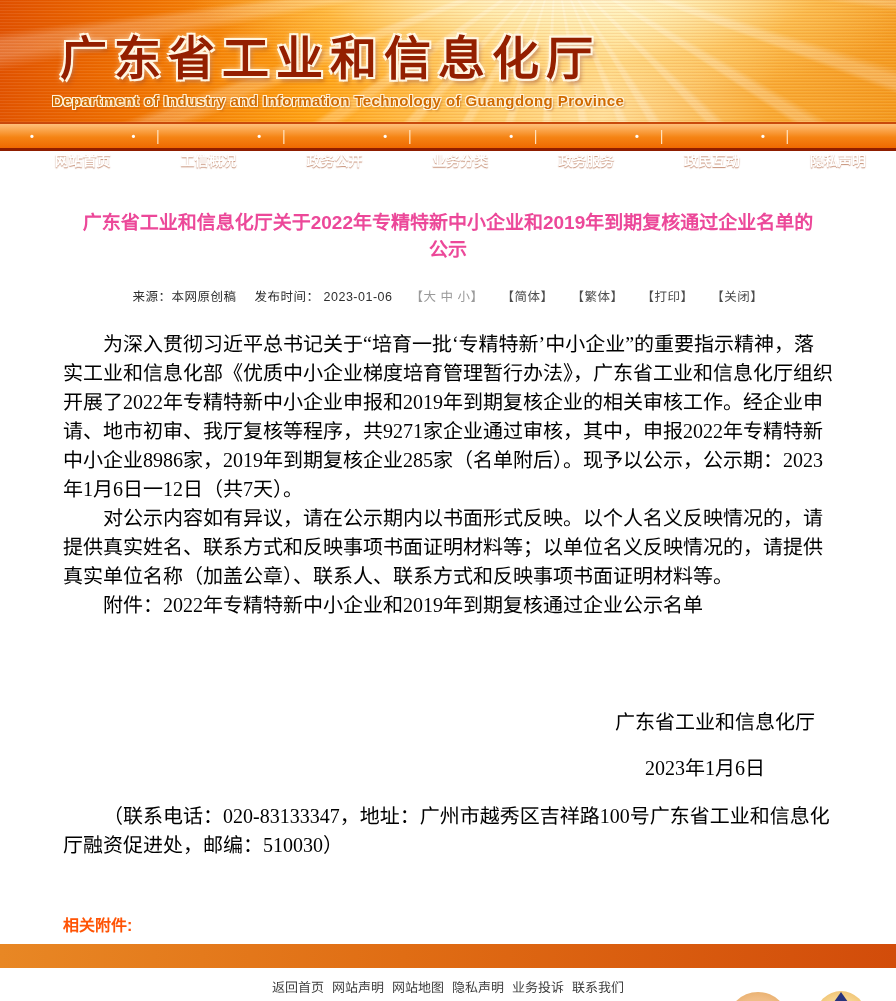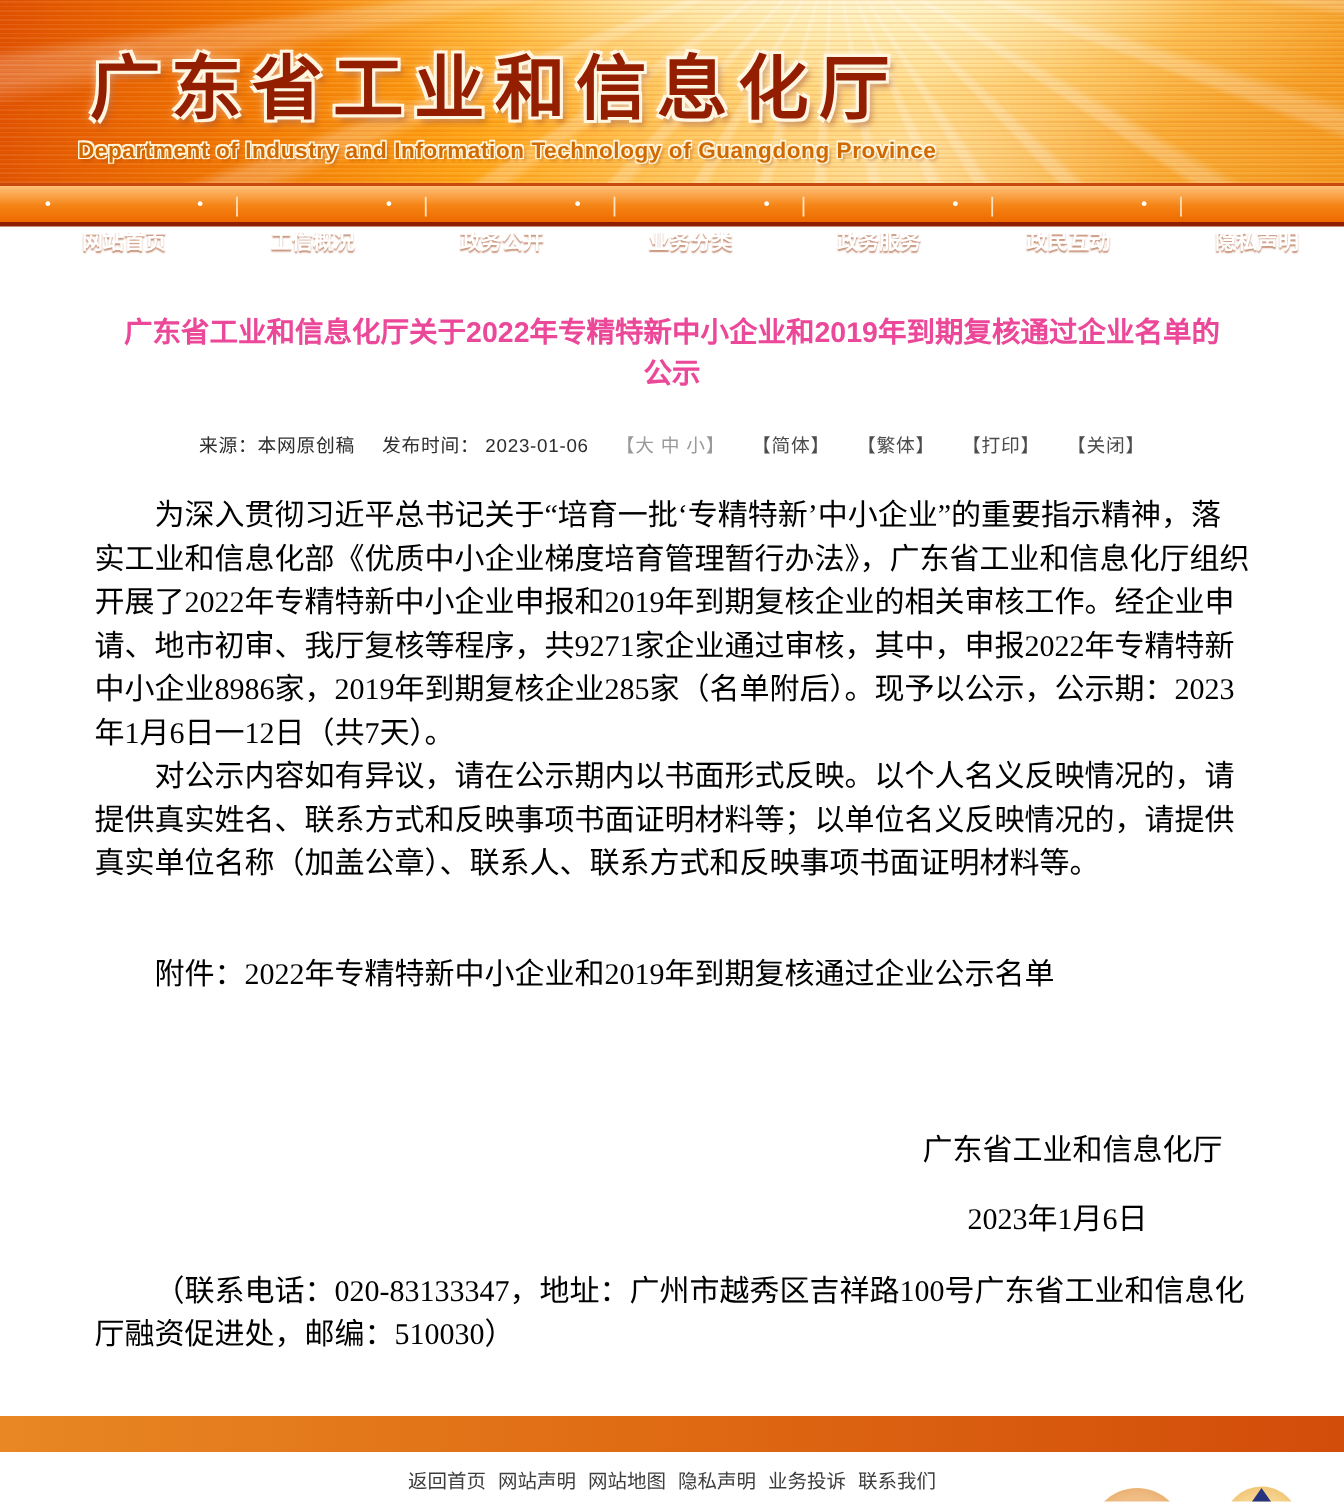--- a/index.html
+++ b/index.html
@@ -79,21 +79,21 @@
   .meta .spacer { display:inline-block; width: 10px; }
   .meta .size-ctl { color: #9a9a9a; cursor: pointer; }
   .meta .ctl { color: #4c4c4c; cursor: pointer; }
 
   .body-text {
     margin-top: 25px;
     font-family: "Liberation Serif", "DejaVu Serif", serif;
     font-size: 20px; line-height: 29px; color: #000;
   }
   .body-text p.para { text-indent: 2em; }
-  .attach-line { margin-top: 45px; text-indent: 2em; }
+  .attach-line { text-indent: 2em; }
   .sig-name { margin-top: 88px; text-align: right; padding-right: 18px; }
   .sig-date { margin-top: 17px; text-align: right; padding-right: 68px; }
   .contact  { margin-top: 19px; text-indent: 2em; }
 
   
   .attachments { margin-top: 52px; }
   .attach-heading {
     font-size: 16px; font-weight: bold; color: #ff5405;
   }
   .attach-list { margin-top: 19px; list-style: none; }
@@ -188,20 +188,21 @@
         <p class="para">为深入贯彻习近平总书记关于“培育一批‘专精特新’中小企业”的重要指示精神，落实工业和信息化部《优质中小企业梯度培育管理暂行办法》，广东省工业和信息化厅组织开展了2022年专精特新中小企业申报和2019年到期复核企业的相关审核工作。经企业申请、地市初审、我厅复核等程序，共9271家企业通过审核，其中，申报2022年专精特新中小企业8986家，2019年到期复核企业285家（名单附后）。现予以公示，公示期：2023年1月6日一12日（共7天）。</p>
         <p class="para">对公示内容如有异议，请在公示期内以书面形式反映。以个人名义反映情况的，请提供真实姓名、联系方式和反映事项书面证明材料等；以单位名义反映情况的，请提供真实单位名称（加盖公章）、联系人、联系方式和反映事项书面证明材料等。</p>
       </div>
     <p class="attach-line">附件：2022年专精特新中小企业和2019年到期复核通过企业公示名单</p>
     <p class="sig-name">广东省工业和信息化厅</p>
     <p class="sig-date">2023年1月6日</p>
     <p class="contact">（联系电话：020-83133347，地址：广州市越秀区吉祥路100号广东省工业和信息化厅融资促进处，邮编：510030）</p>
   </div>
 
   <div class="attachments">
+    <div class="attach-heading">相关附件:</div>
     <ul class="attach-list" id="attach-list">
         <li>
           <span class="bullet-square">▪</span>
           <a>附件：2022年专精特新中小企业和2019年到期复核通过企业公示名单.xlsx</a>
         </li>
       </ul>
 
   </div>
 </div>
 

